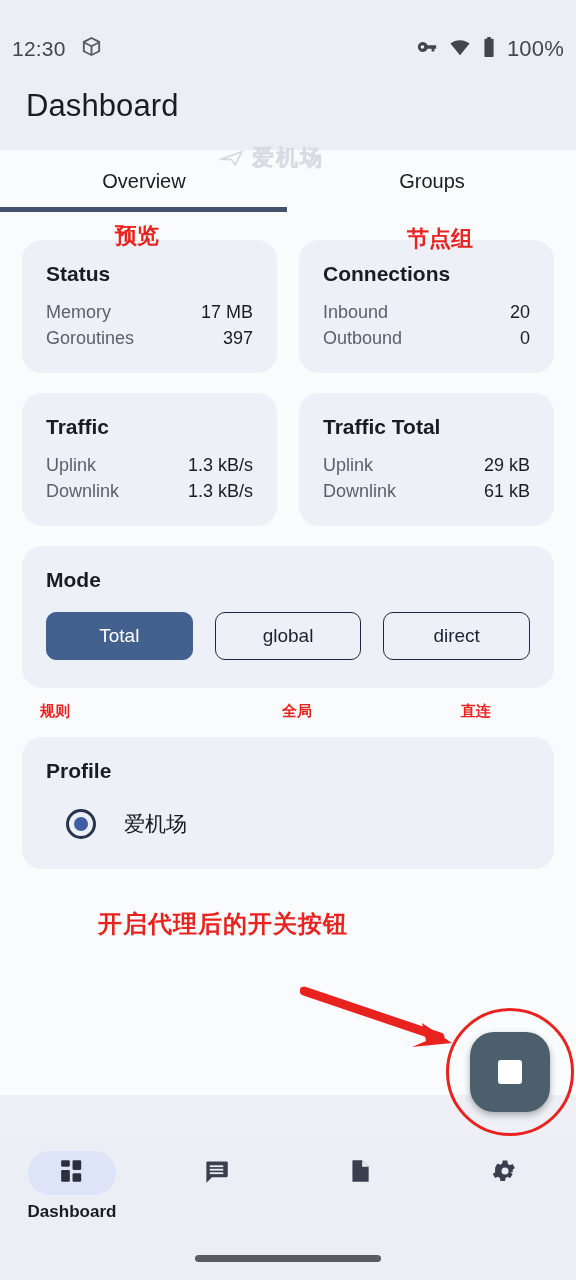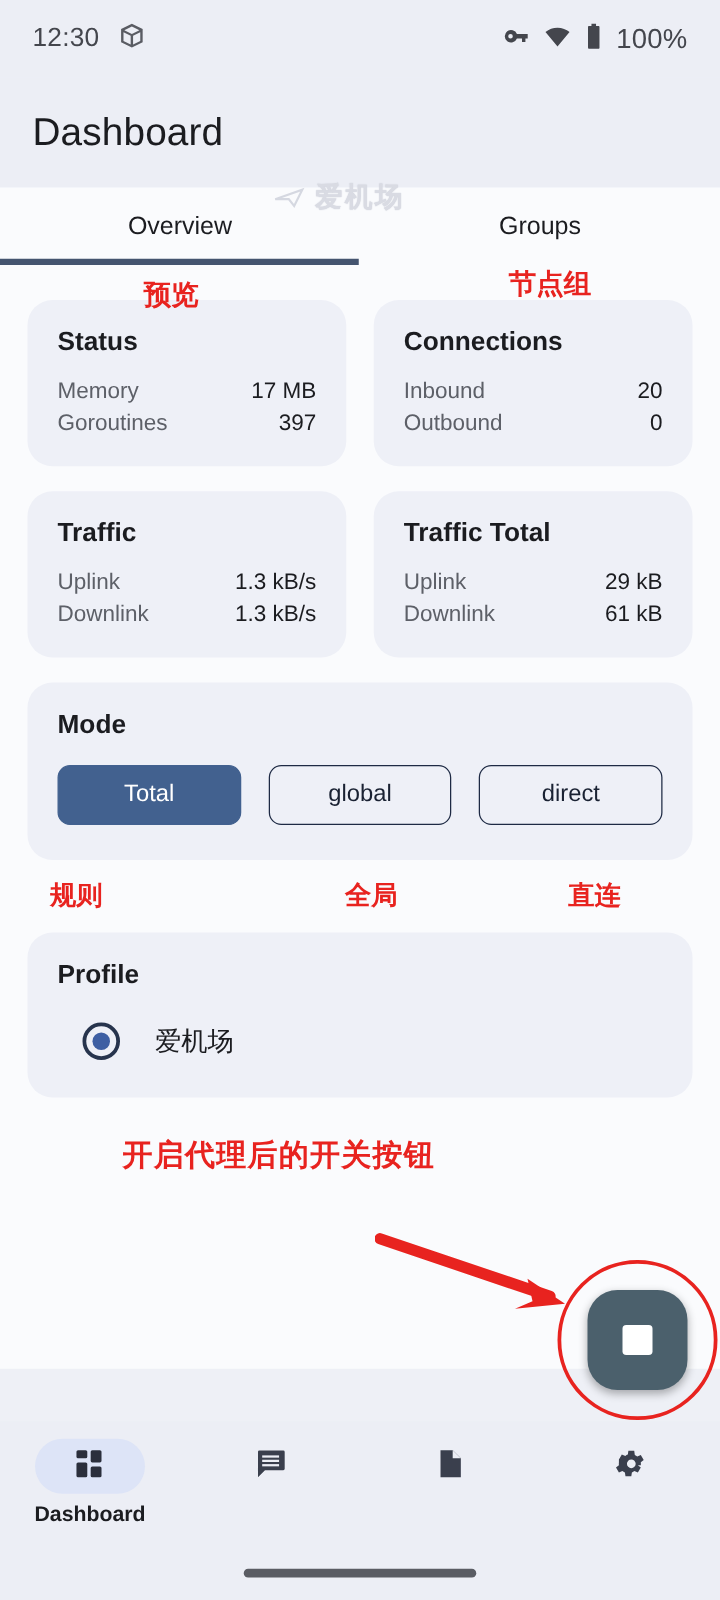--- a/index.html
+++ b/index.html
@@ -6,22 +6,22 @@
   html, body {
     width:576px; height:1280px;
     font-family:"Liberation Sans", sans-serif;
     background:#eef0f6;
     overflow:hidden;
   }
   #app { position:relative; width:576px; height:1280px; background:#eef0f6; }
 
   
   .statusbar {
-    height:62px; display:flex; align-items:center;
-    padding:0 26px; background:#eceef5;
+    height:62px; display:flex; align-items:flex-end;
+    padding:0 12px; background:#eceef5;
   }
   .sb-left { display:flex; align-items:center; gap:14px; }
   .sb-time { font-size:21px; color:#44464d; letter-spacing:.2px; }
   .sb-right { margin-left:auto; display:flex; align-items:center; gap:11px; }
   .sb-batt { font-size:22px; color:#44464d; letter-spacing:.2px; }
 
   
   .appbar { height:88px; background:#eceef5; display:flex; align-items:center; padding:0 26px; }
   .appbar h1 { font-size:31px; font-weight:400; color:#1b1c20; letter-spacing:.1px; }
 
@@ -62,38 +62,38 @@
   .mode-btn {
     flex:1; height:48px; border-radius:10px;
     display:flex; align-items:center; justify-content:center;
     font-size:19px; cursor:pointer;
   }
   .mode-btn.active { background:#42618f; color:#fff; border:1px solid #42618f; }
   .mode-btn.idle { background:transparent; color:#1a2233; border:1.6px solid #1e2a44; }
 
   
   .mode-ann { display:flex; gap:22px; margin-bottom:16px; }
-  .mode-ann span { flex:1; text-align:center; color:#e8231f; font-size:21px; font-weight:600; }
+  .mode-ann span { flex:1; text-align:center; color:#e8231f; font-size:15px; font-weight:600; }
   .mode-ann span:first-child { text-align:left; padding-left:18px; }
 
   
   .profile-card { background:#eef0f7; border-radius:20px; padding:22px 24px 30px; }
   .profile-card h2 { font-size:21px; font-weight:700; color:#1b1c20; margin-bottom:26px; }
   .profile-row { display:flex; align-items:center; gap:28px; padding-left:20px; }
   .radio {
     width:30px; height:30px; border-radius:50%;
     border:3px solid #27344d; display:flex; align-items:center; justify-content:center;
   }
   .radio i { width:14px; height:14px; border-radius:50%; background:#3e5fa3; display:block; }
   .profile-name { font-size:21px; color:#1b1c20; }
 
   
   .tab-ann { position:absolute; color:#e8231f; font-size:22px; font-weight:600; z-index:6; }
   .tab-ann.ov { left:115px; top:221px;text-align:center; }
-  .tab-ann.gr { left:407px; top:212px; }
+  .tab-ann.gr { left:407px; top:224px; }
 
   
   .fab-ann {
     position:absolute; left:98px; top:908px;
     color:#e8231f; font-size:24px; font-weight:600; letter-spacing:1px; z-index:6;
   }
   .arrow-svg { position:absolute; left:300px; top:985px; z-index:6; }
   .fab-ring {
     position:absolute; left:446px; top:1008px;
     width:128px; height:128px; border-radius:50%;

